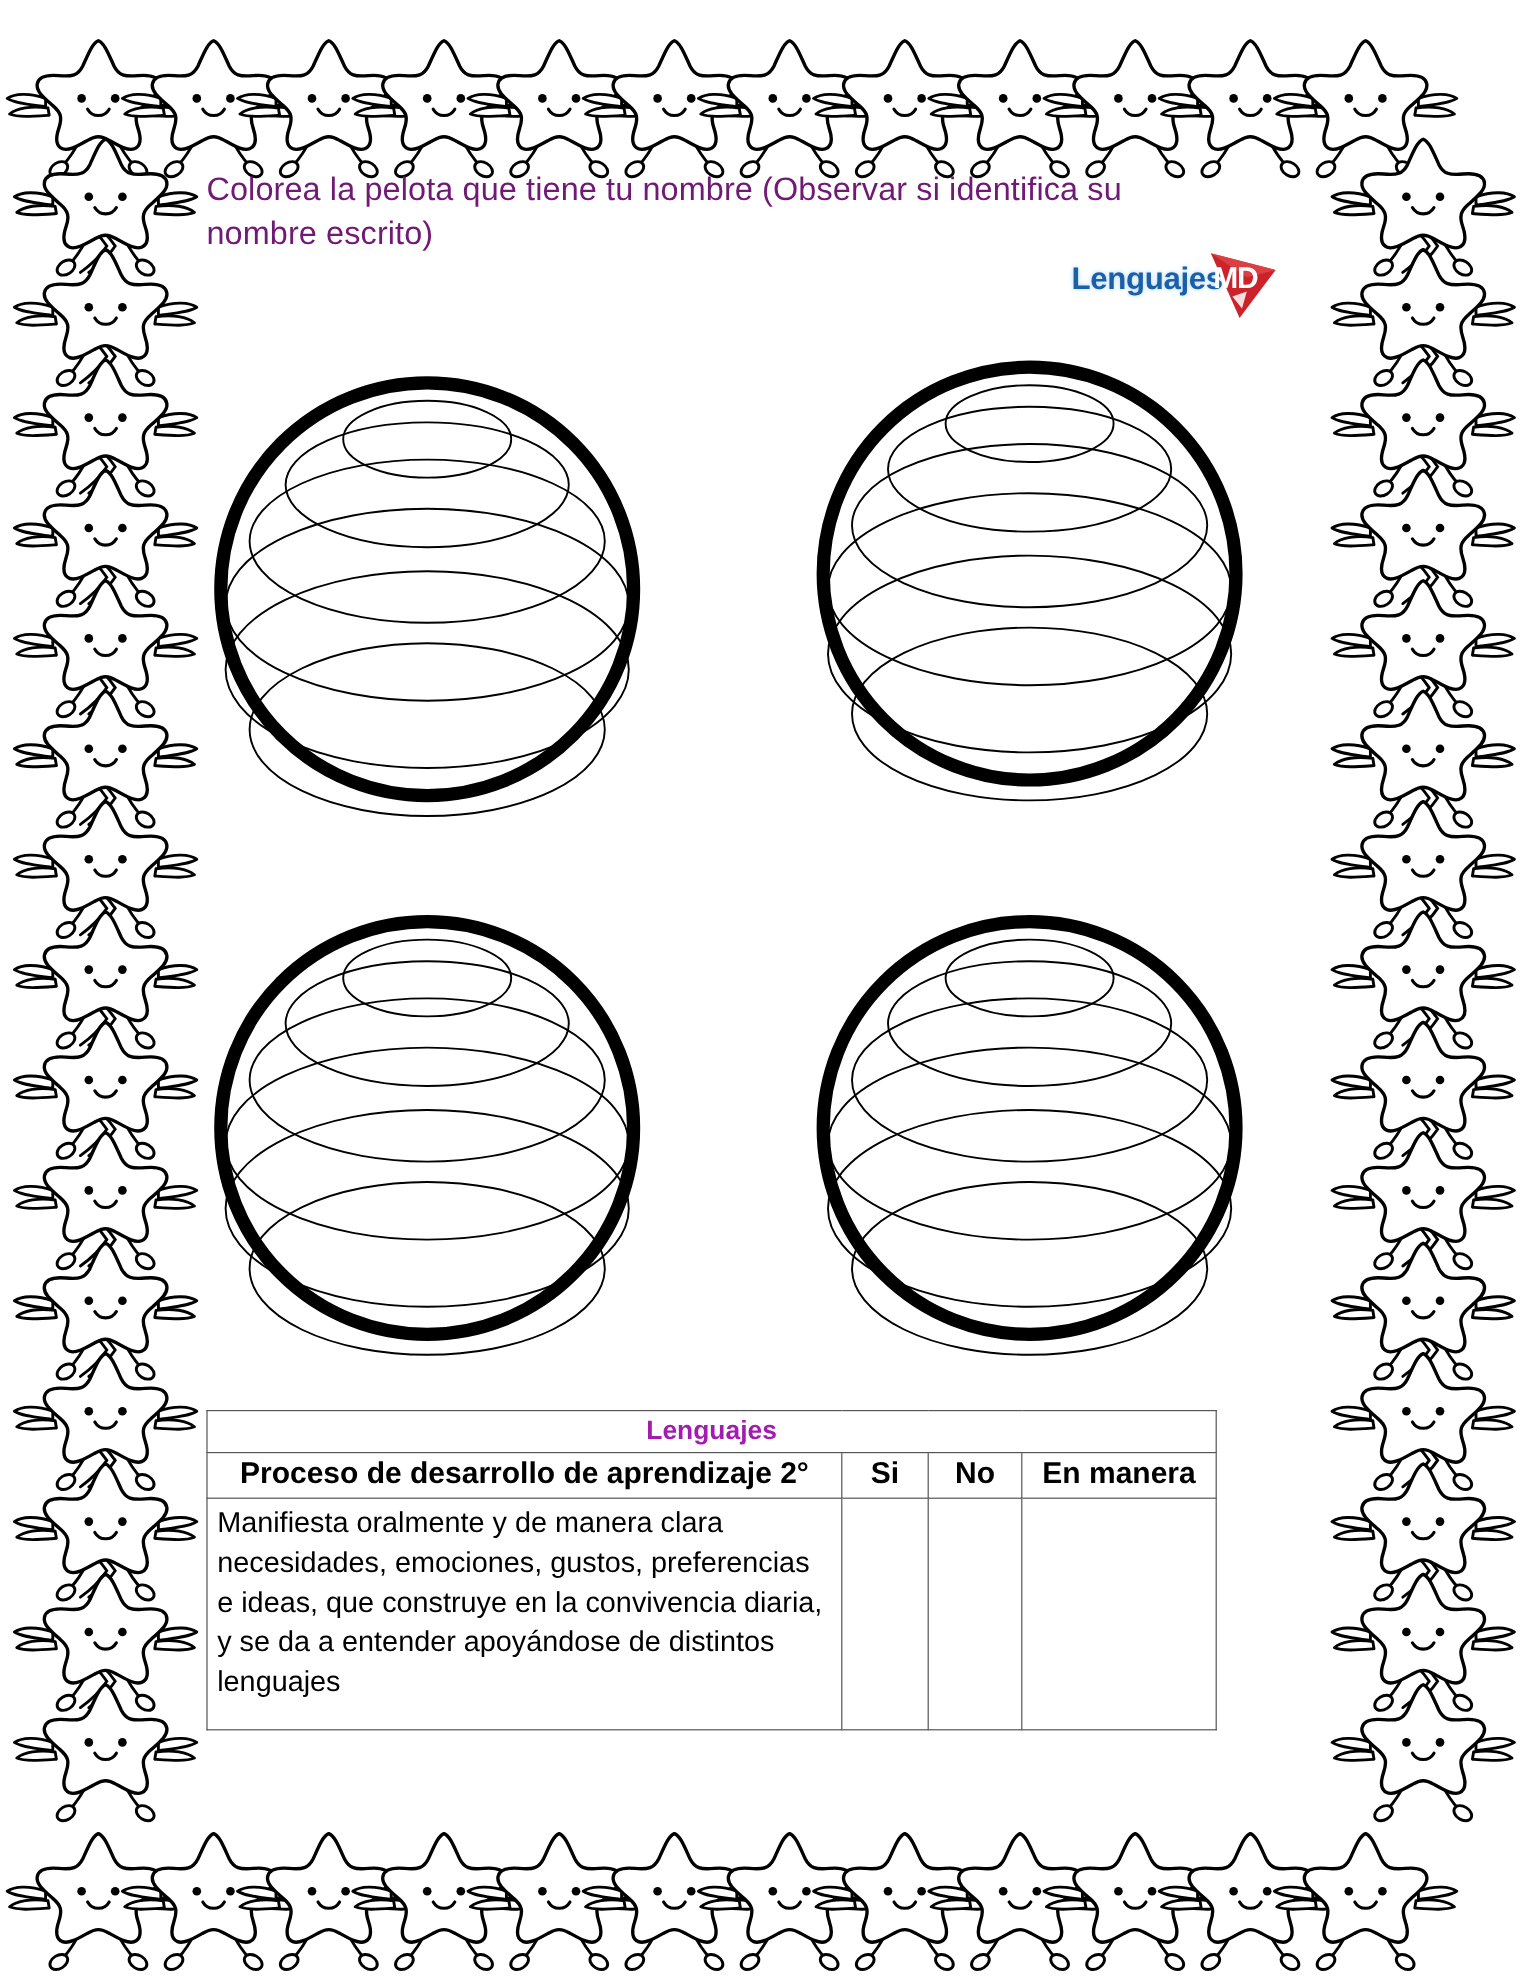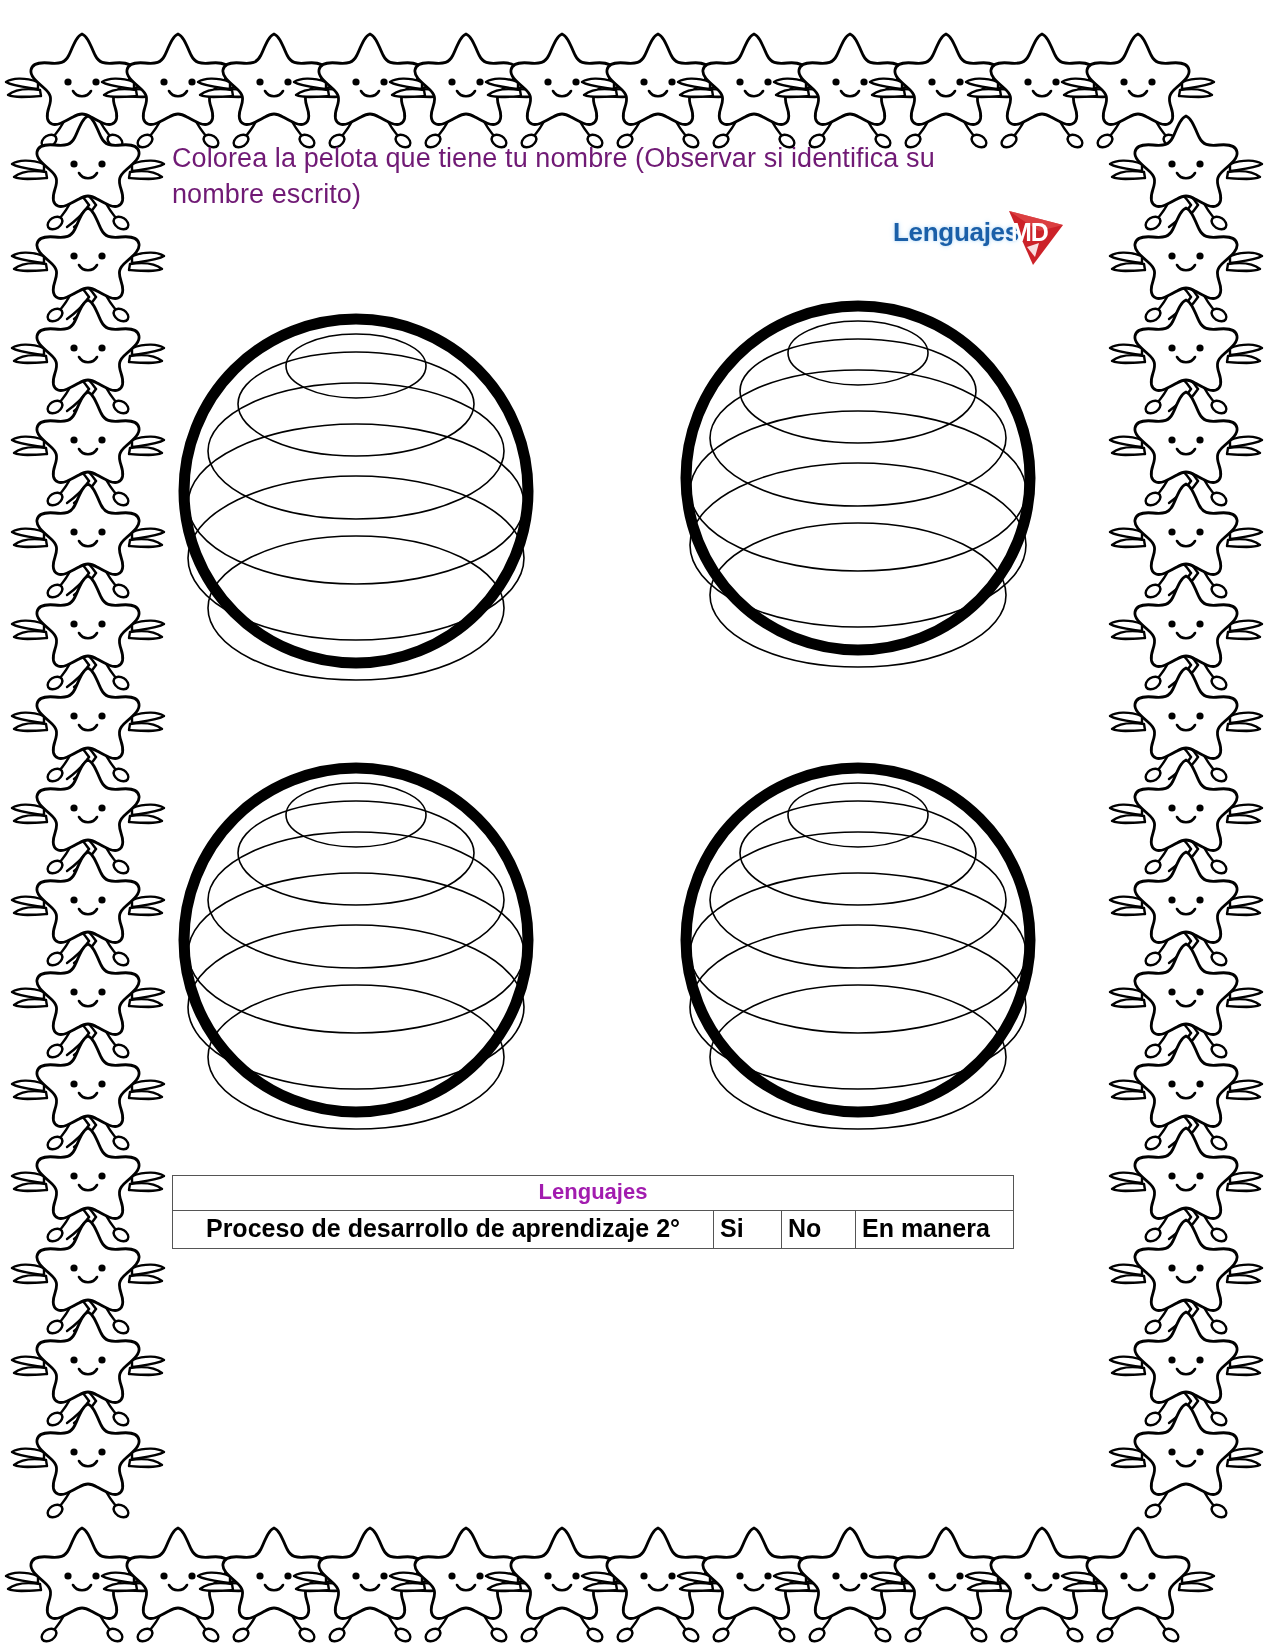--- a/index.html
+++ b/index.html
@@ -108,21 +108,21 @@
   }
   .rubric-head {
     font-size: 25px;
     font-weight: bold;
     color: #000000;
     padding: 3px 6px 5px 6px !important;
     font-family: "Liberation Sans", sans-serif;
     vertical-align: middle !important;
   }
   .rubric-head.c-desc { text-align: center; }
-  .rubric-head.c-ctr  { text-align: left; }
+  .rubric-head.c-ctr  { text-align: center; }
   .rubric-body {
     font-size: 24px;
     line-height: 1.38;
     color: #000000;
     padding: 4px 8px 8px 8px !important;
     font-family: "Liberation Sans", sans-serif;
     height: 180px;
   }
   .col-si { width: 55px; }
   .col-no { width: 61px; }
@@ -371,16 +371,22 @@
     <tbody>
       <tr>
         <td class="rubric-title" colspan="4">Lenguajes</td>
       </tr>
       <tr>
         <td class="rubric-head c-desc">Proceso de desarrollo de aprendizaje 2°</td>
         <td class="rubric-head c-ctr col-si">Si</td>
         <td class="rubric-head c-ctr col-no">No</td>
         <td class="rubric-head c-ctr col-ep">En manera</td>
       </tr>
+      <tr>
+        <td class="rubric-body">Manifiesta oralmente y de manera clara necesidades, emociones, gustos, preferencias e ideas, que construye en la convivencia diaria, y se da a entender apoyándose de distintos lenguajes</td>
+        <td class="rubric-body col-si"></td>
+        <td class="rubric-body col-no"></td>
+        <td class="rubric-body col-ep"></td>
+      </tr>
     </tbody>
   </table>
 
 </div>
 
 </body></html>

